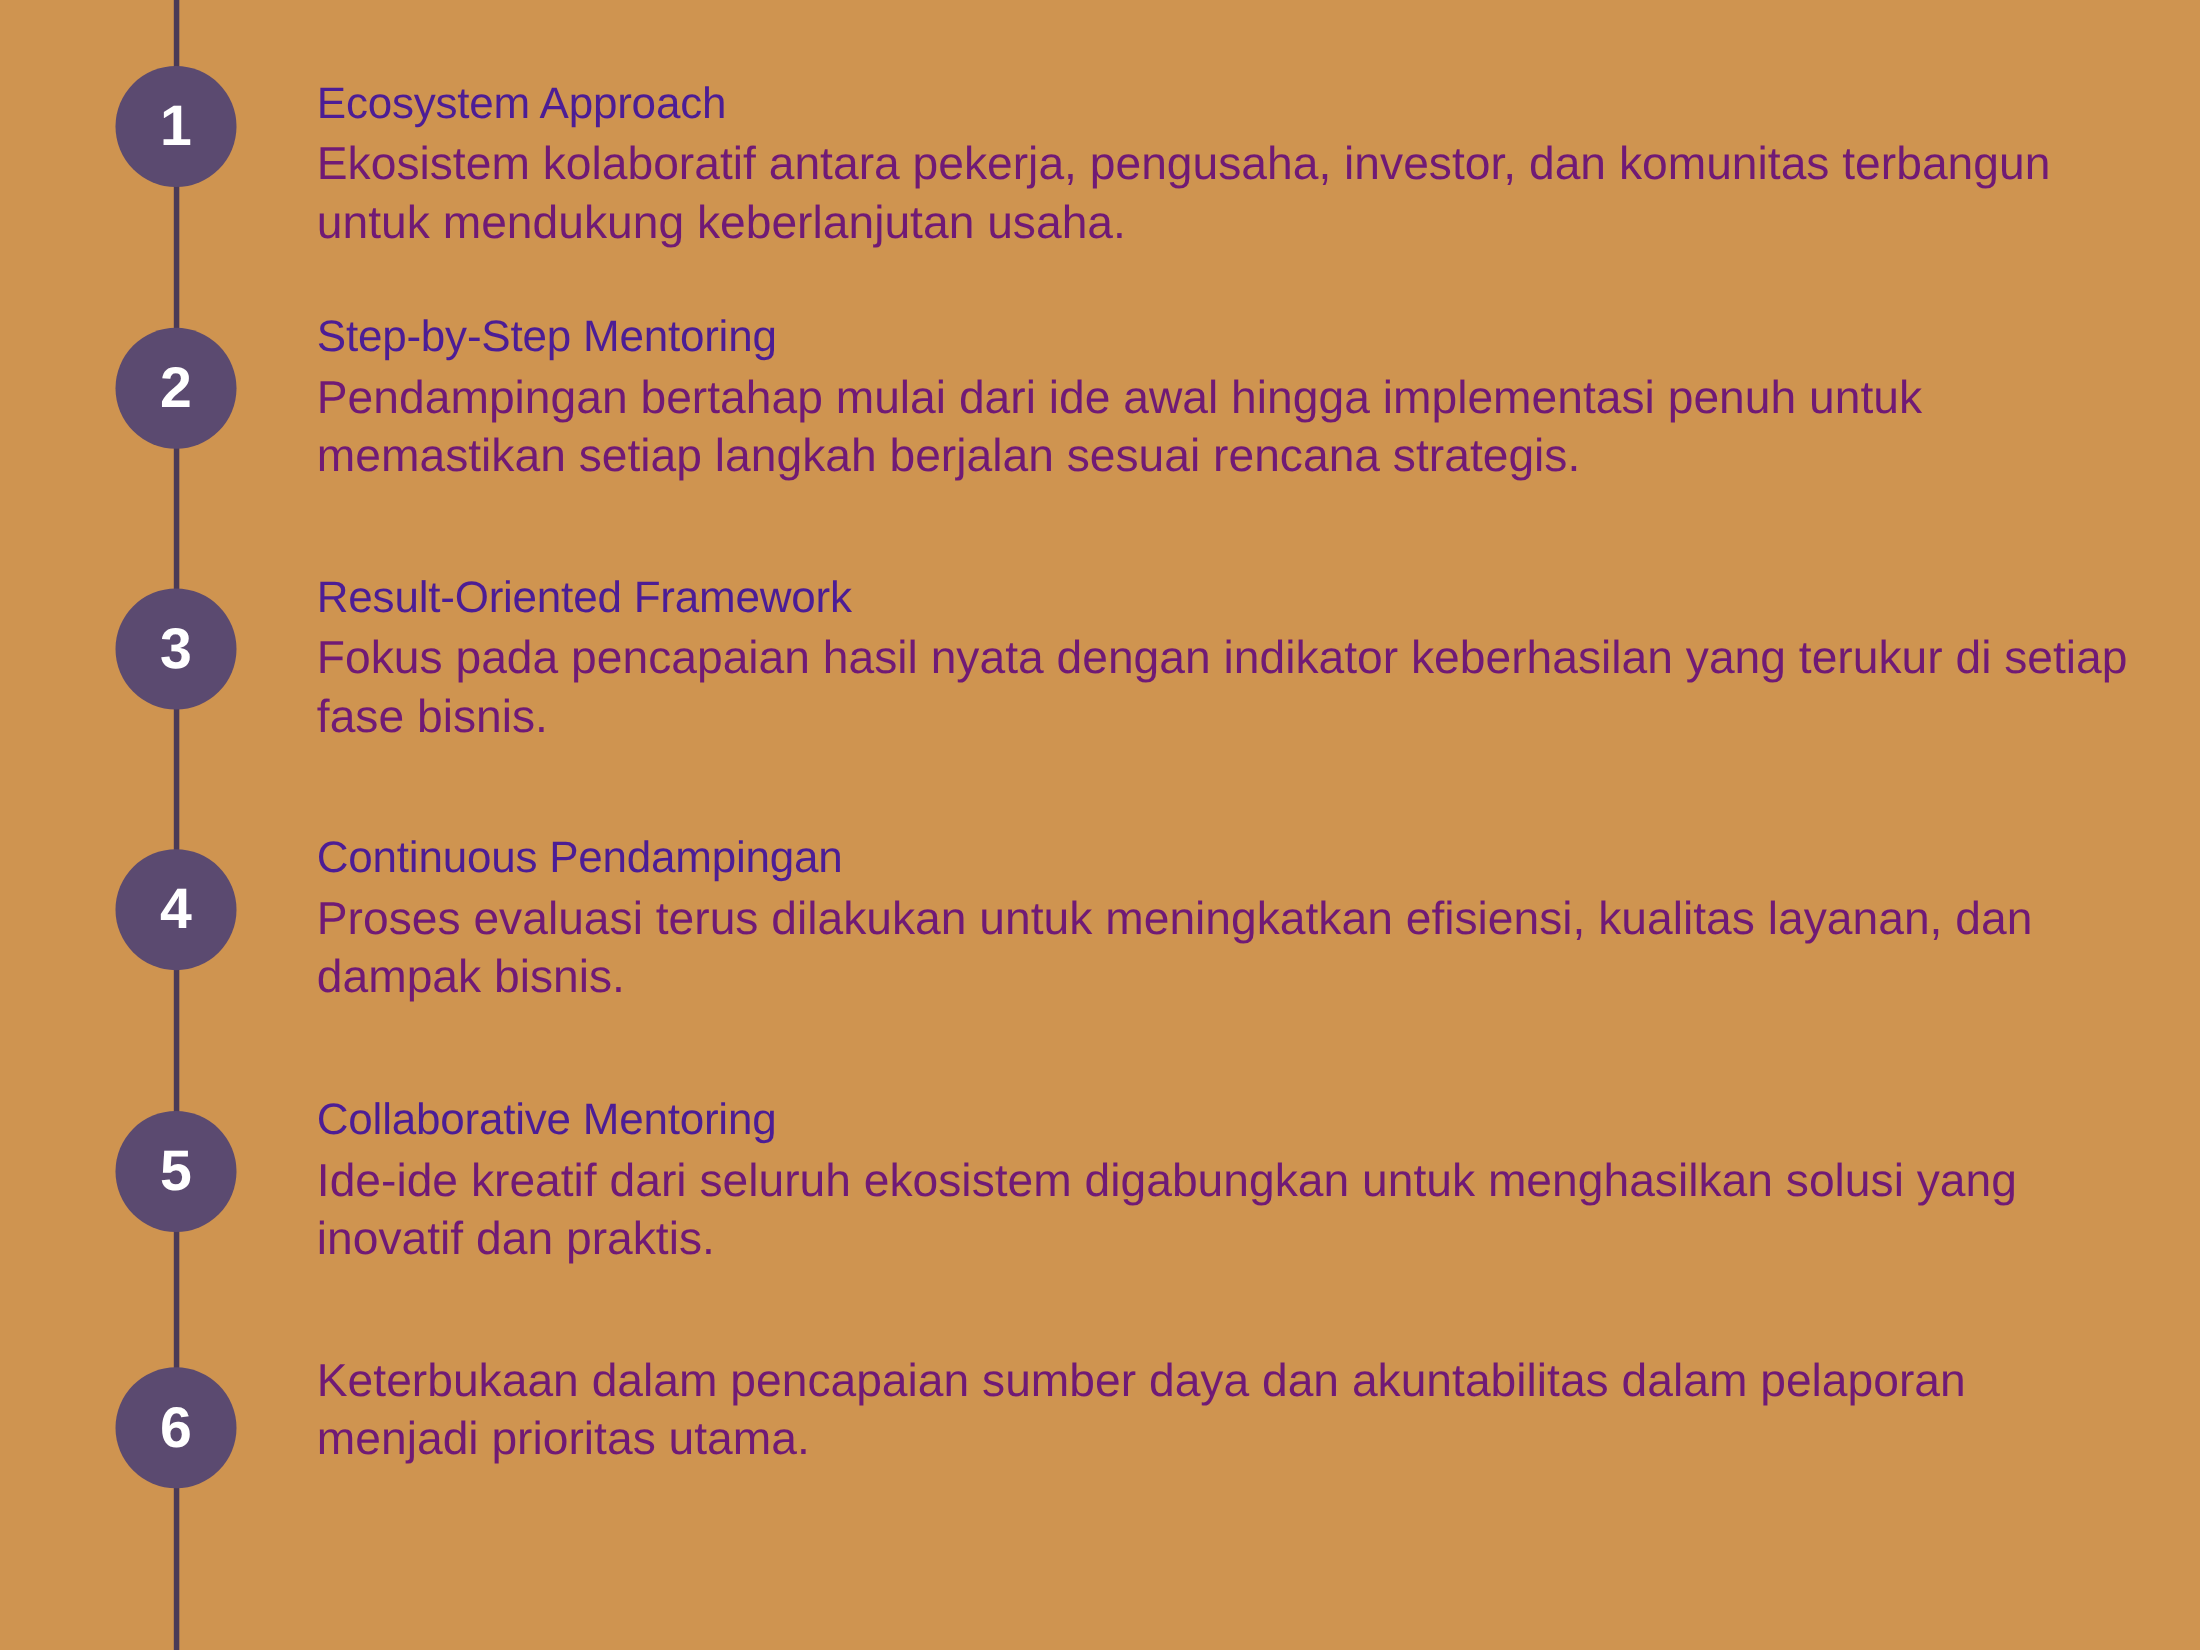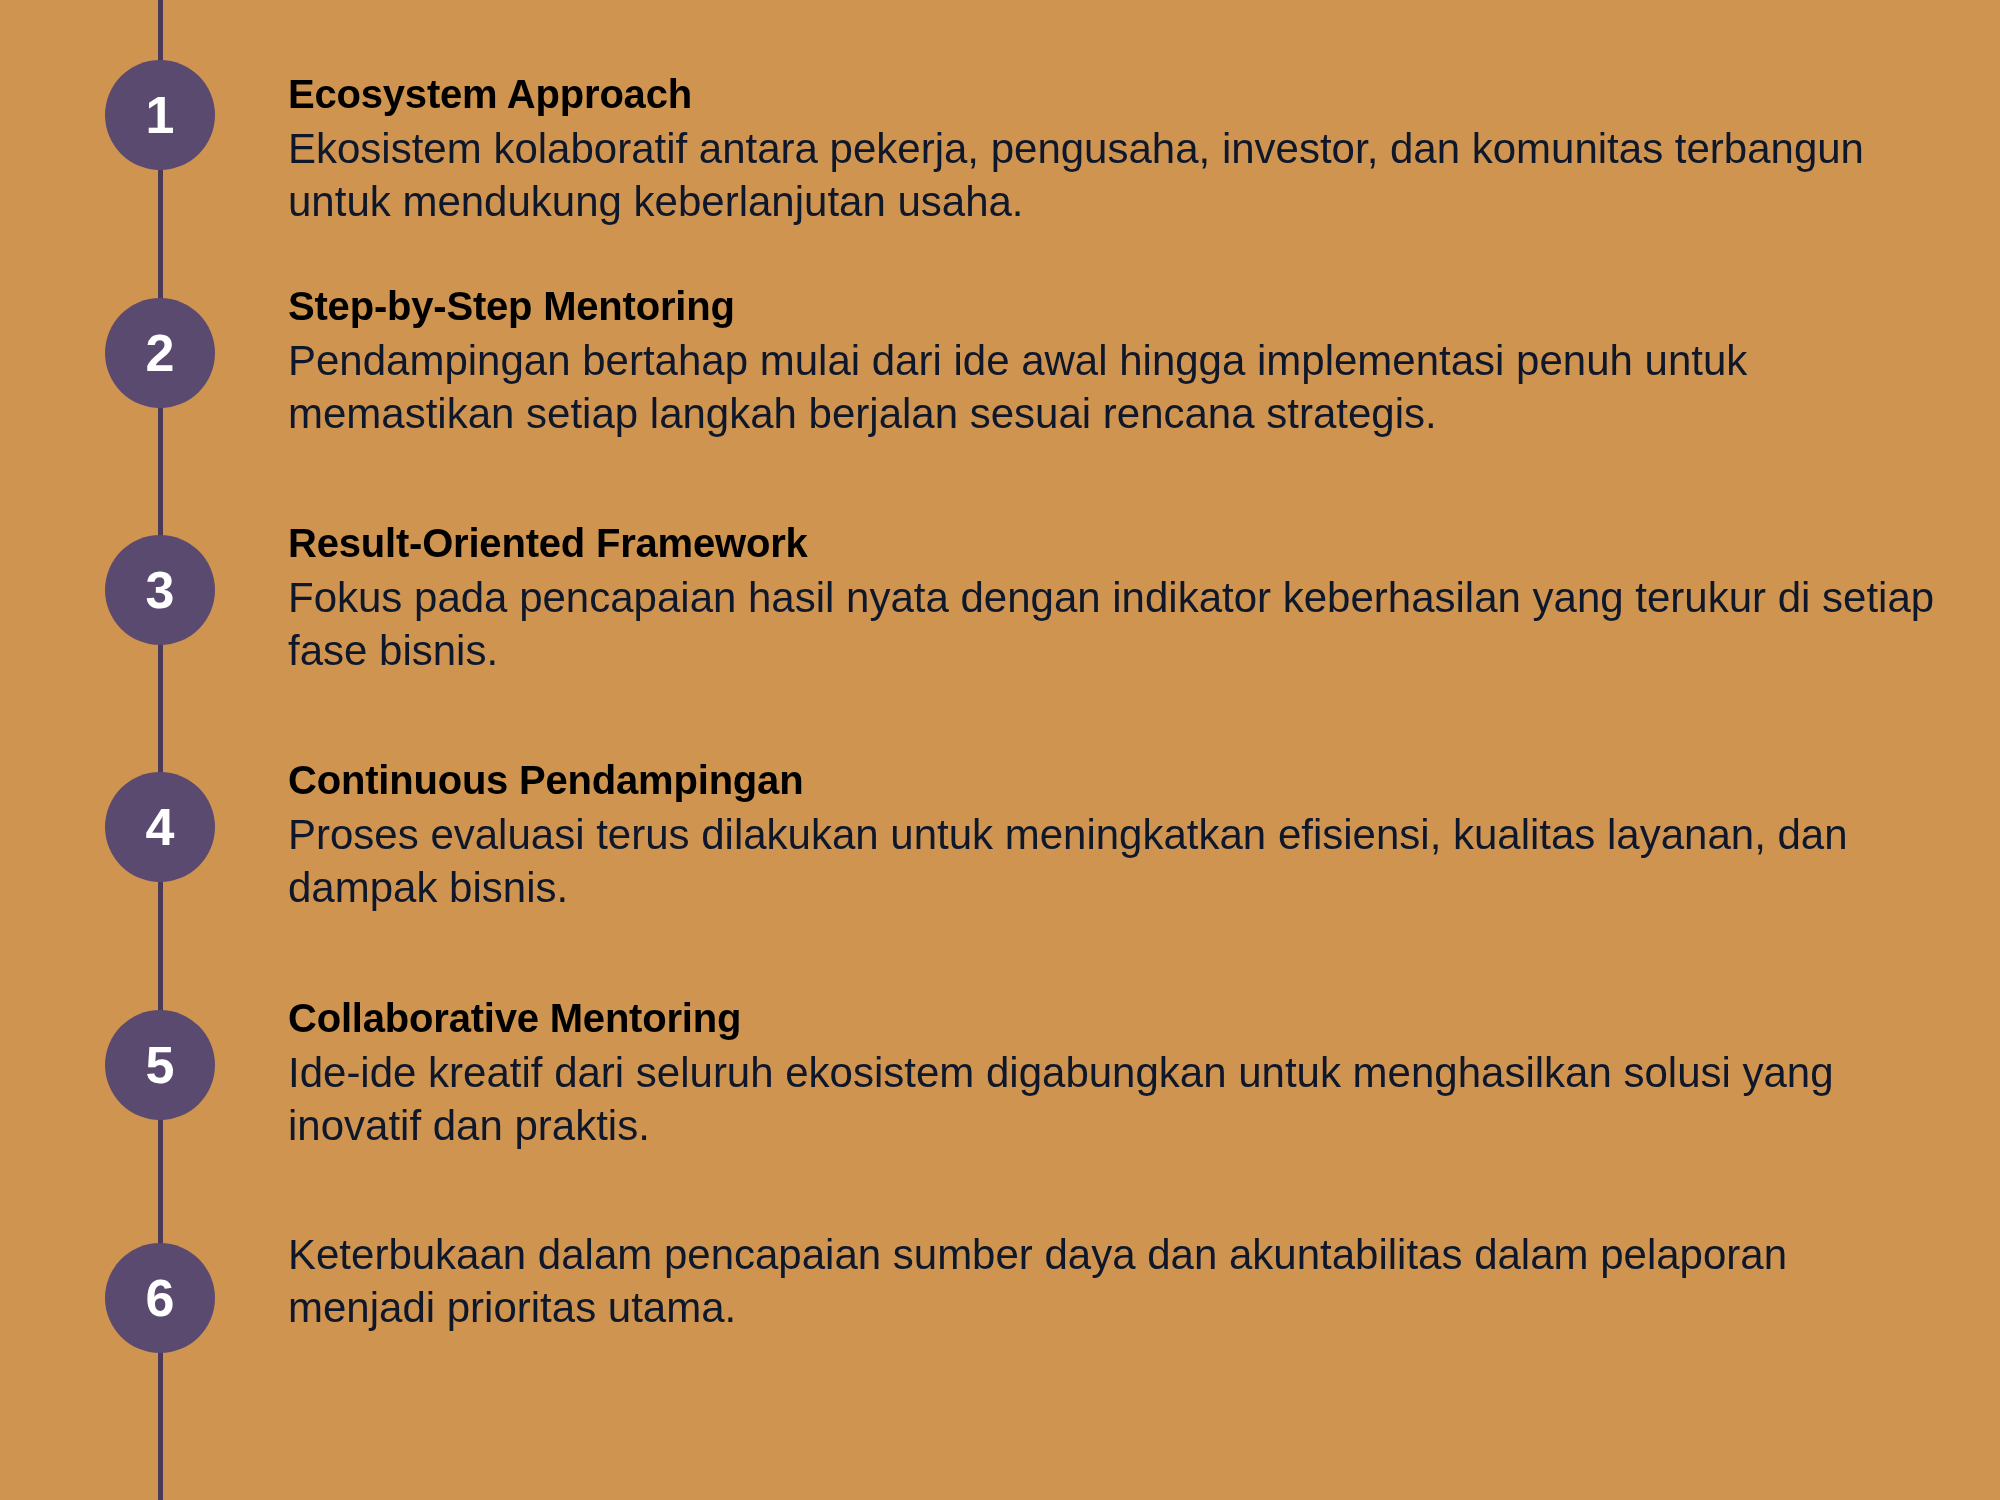--- a/index.html
+++ b/index.html
@@ -54,29 +54,29 @@
     justify-content: center;
     box-sizing: border-box;
     line-height: 1;
   }
   .content {
     position: absolute;
     left: 288px;
     width: 1680px;
   }
   .item-title {
-    color: #000000;
+    color: #4c1d95;
     font-size: 40px;
-    font-weight: bold;
+    font-weight: normal;
     letter-spacing: -0.2px;
     line-height: 1.12;
     margin: 0 0 6px 0;
   }
   .item-desc {
-    color: #0f172a;
+    color: #701a75;
     font-size: 42px;
     font-weight: 400;
     line-height: 1.26;
     margin: 0;
     max-width: 1650px;
   }
 </style>
 </head>
 <body>
 

